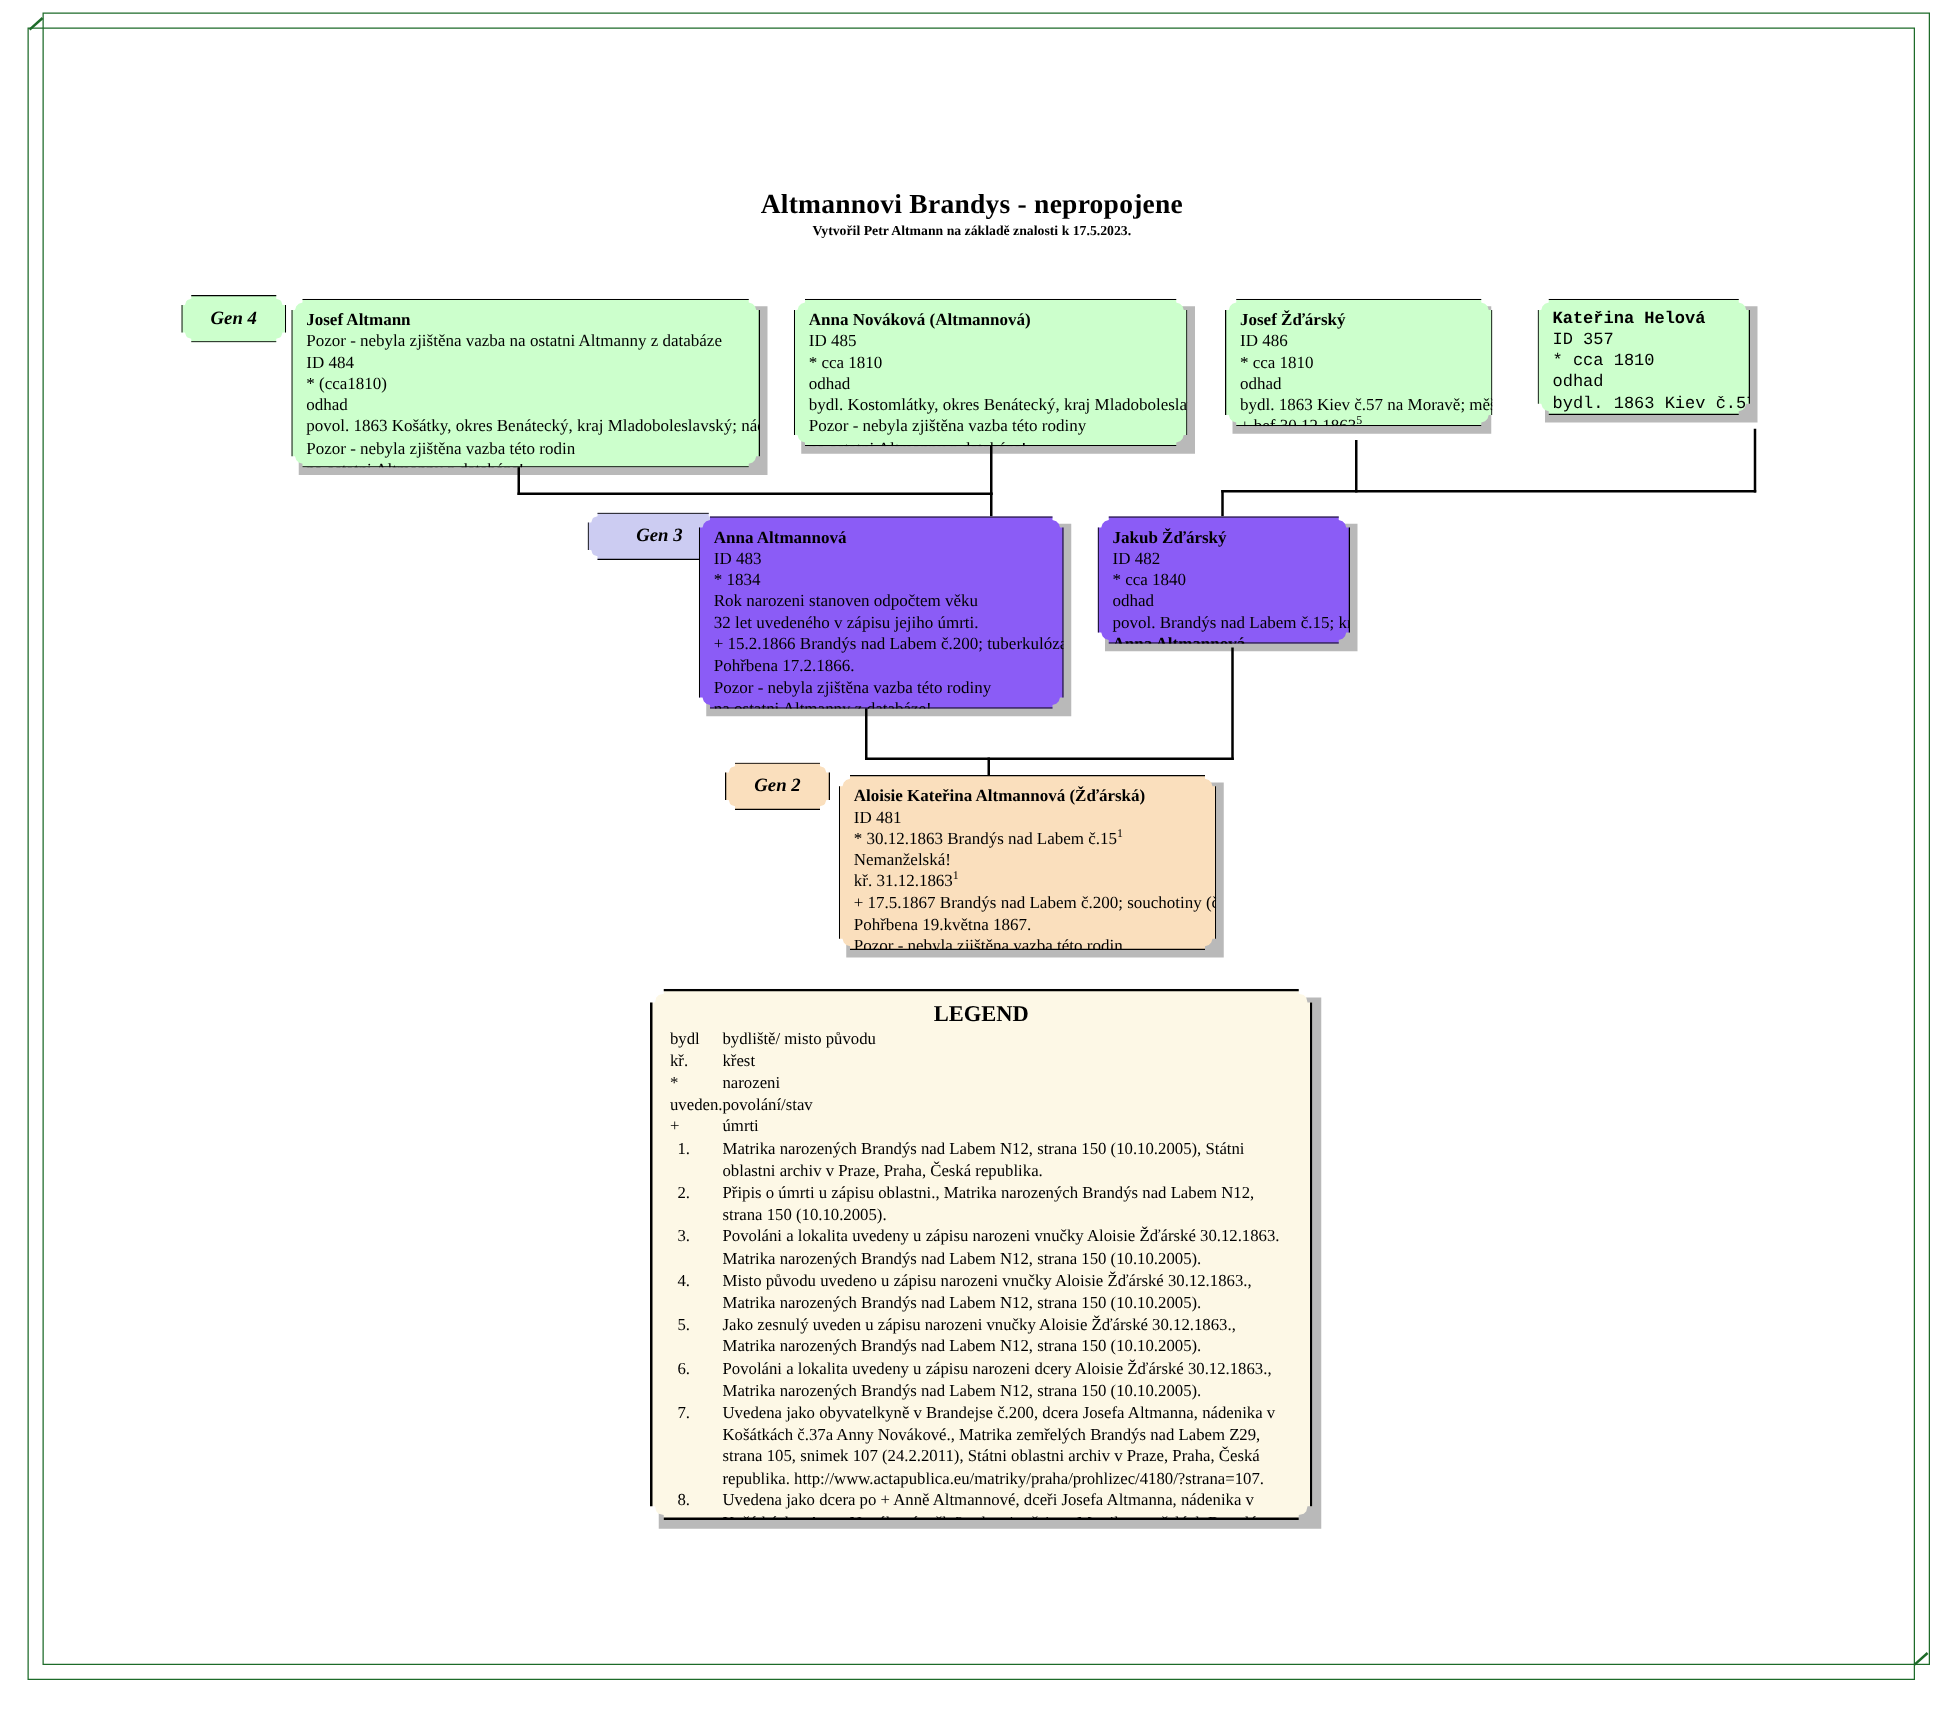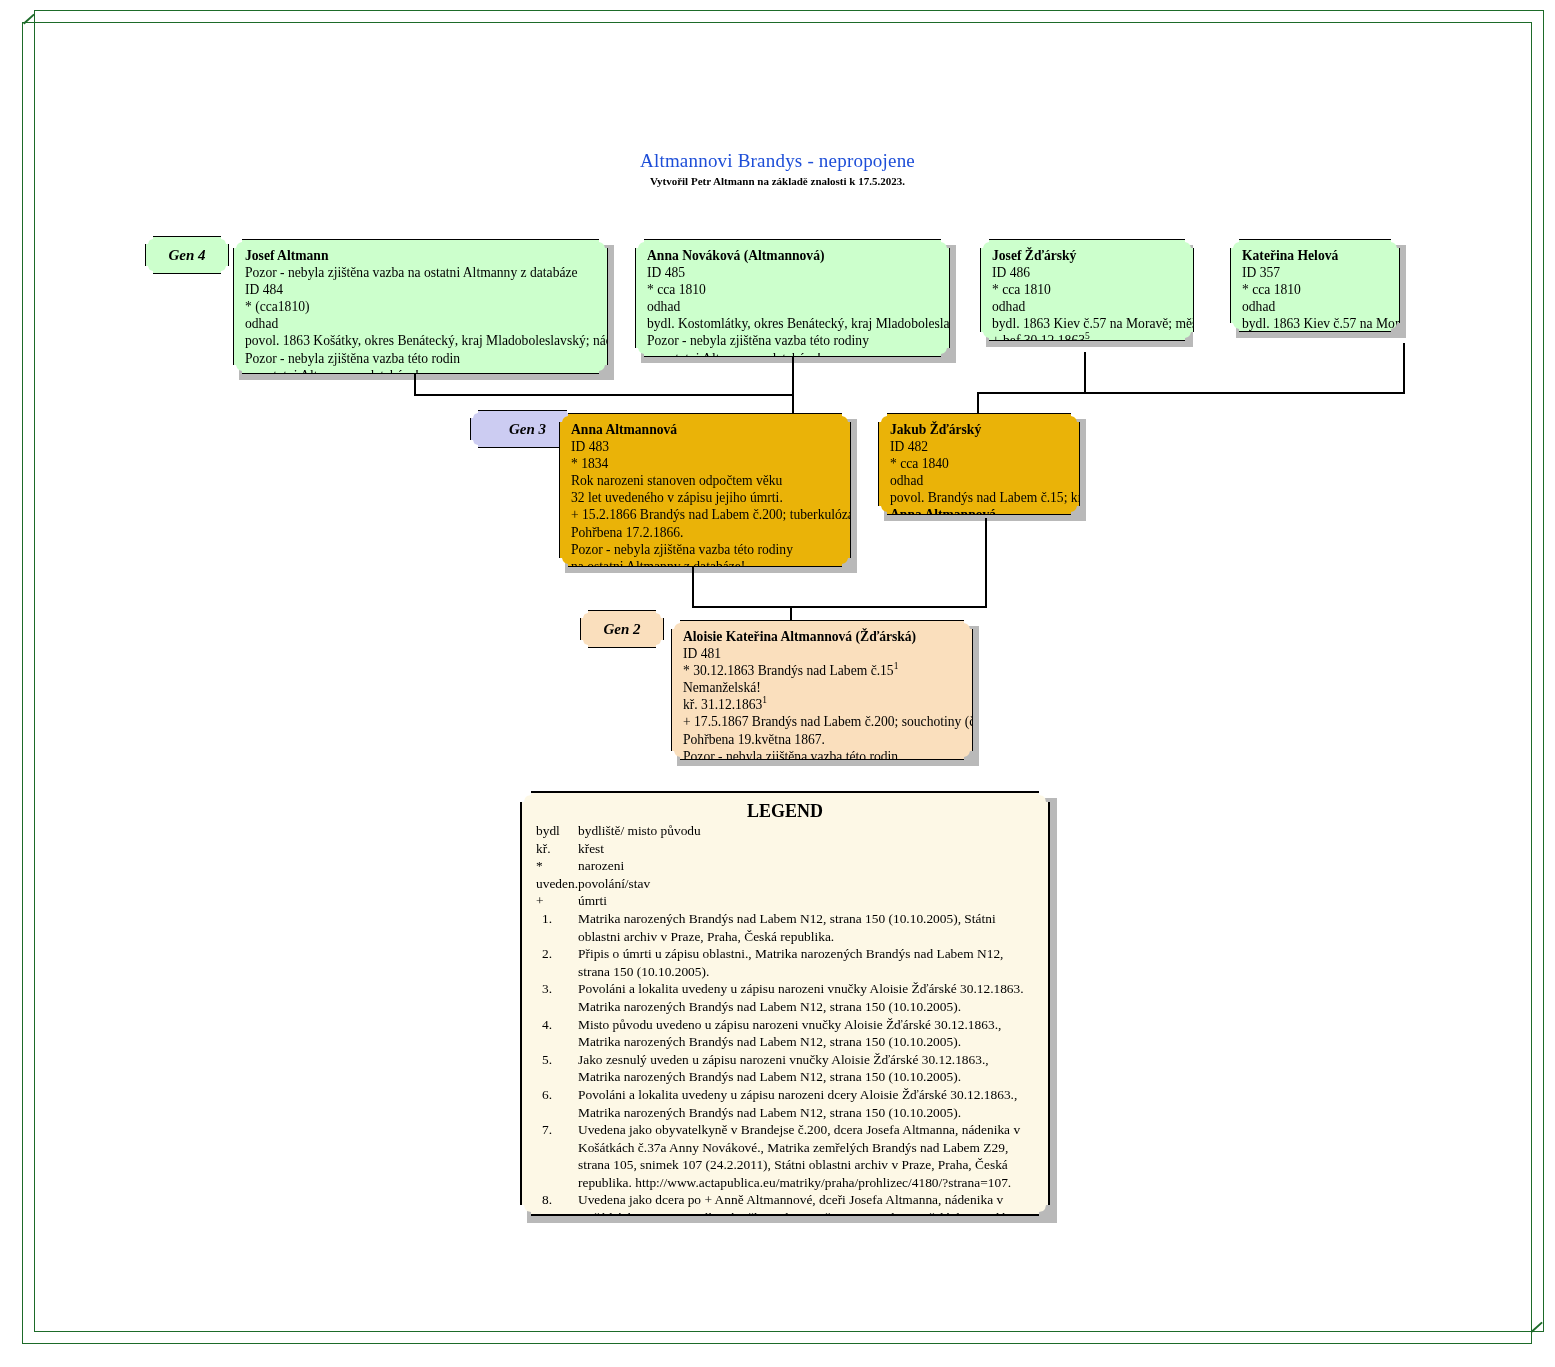--- a/index.html
+++ b/index.html
@@ -15,21 +15,21 @@
     position:absolute;
     border:1.5px solid #1d6b29;
     box-sizing:border-box;
   }
   #frame-outer{left:22px;top:22px;width:1510px;height:1322px;}
   #frame-inner{left:34px;top:10px;width:1510px;height:1322px;}
   .bevel{position:absolute;background:#1d6b29;}
 
   
   #title-block{position:absolute;left:0;top:150px;width:1555px;text-align:center;}
-  #chart-title{font-size:19px;font-weight:normal;color:#1d4ed8;letter-spacing:.2px;}
+  #chart-title{font-size:22px;font-weight:bold;color:#000000;letter-spacing:.2px;}
   #chart-subtitle{font-size:11px;font-weight:bold;color:#000;margin-top:3px;}
 
   
   .nbox{
     position:absolute;
     box-sizing:border-box;
     border:1.6px solid #000;
     color:#000;
     
     clip-path: polygon(
@@ -49,21 +49,21 @@
     z-index:0;
   }
   .person{
     background:#ccffcc;
     z-index:2;
     padding:7px 9px 6px 11px;
     font-size:13.6px;
     line-height:17.1px;
     white-space:nowrap;
   }
-  .gen3 .person, .person.gen3{background:#eab308;}
+  .gen3 .person, .person.gen3{background:#8b5cf6;}
   .person.gen2{background:#fadfbd;}
   .person .nm{font-weight:bold;}
   .person .sp{font-weight:bold;}
   sup{font-size:9.5px;line-height:0;vertical-align:super;}
 
   
   .genbadge{
     position:absolute;
     box-sizing:border-box;
     border:1.6px solid #000;
@@ -177,21 +177,21 @@
 <div class="nbox person" style="left:980px;top:239px;width:214px;height:102px;">
   <div class="nm">Josef Žďárský</div>
   <div>ID 486</div>
   <div>* cca 1810</div>
   <div>odhad</div>
   <div><span>bydl. 1863 Kiev č.57 na Moravě; měšťan</span><sup>3</sup></div>
   <div><span>+ bef 30.12.1863</span><sup>5</sup></div>
 </div>
 
 <div class="shadow" style="left:1236px;top:245px;width:170px;height:93px;"></div>
-<div class="nbox person" style="left:1230px;top:239px;width:170px;height:93px;">
+<div class="nbox person" style="left:1230px;top:239px;width:170px;height:93px;font-family:Liberation Mono, monospace;">
   <div class="nm">Kateřina Helová</div>
   <div>ID 357</div>
   <div>* cca 1810</div>
   <div>odhad</div>
   <div><span>bydl. 1863 Kiev č.57 na Moravě</span><sup>1</sup></div>
 </div>
 
 <div class="genbadge badge-g3" style="left:470px;top:410px;width:105px;height:38px;padding-left:10px;">
   <span>Gen 3</span>
 </div>

